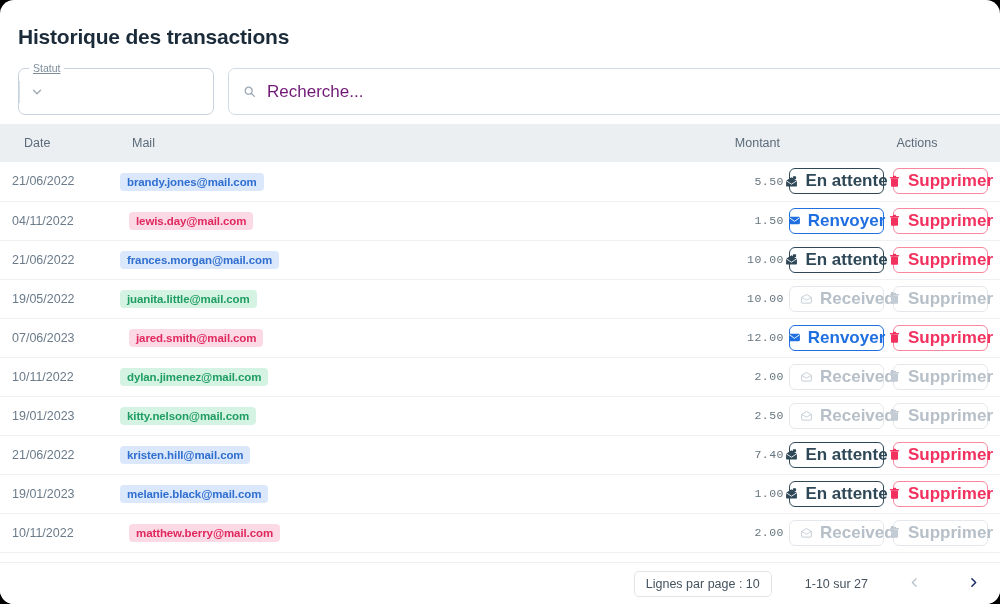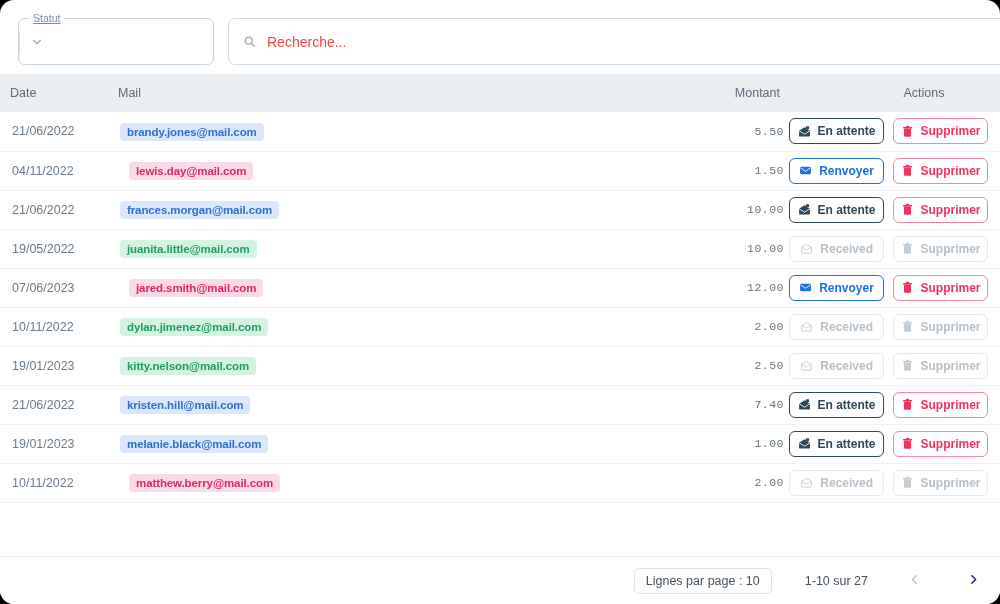--- a/index.html
+++ b/index.html
@@ -98,39 +98,39 @@
     background: #fff;
   }
   .search-icon-wrap {
     width: 34px;
     display: flex;
     align-items: center;
     justify-content: center;
     padding-left: 6px;
   }
   .search-placeholder {
-    font-size: 14px;
-    color: #ef4444;
+    font-size: 17px;
+    color: #701a75;
     padding-left: 4px;
   }
 
   
   .table {
     width: 100%;
     border-collapse: collapse;
     table-layout: fixed;
   }
   .table thead th {
     background: #eceff1;
     height: 38px;
     font-size: 12.5px;
     font-weight: 400;
     color: #5b6b7a;
     text-align: left;
-    padding: 0 10px;
+    padding: 0 24px;
     vertical-align: middle;
   }
   .col-date   { width: 108px; }
   .col-mail   { width: 580px; }
   .col-amount { width: 108px; }
   .col-actions{ width: 204px; }
 
   .table thead th.th-amount { text-align: right; padding-right: 16px; }
   .table thead th.th-actions { text-align: center; padding-left: 62px; }
 
@@ -182,21 +182,21 @@
 
   .btn {
     display: inline-flex;
     align-items: center;
     justify-content: center;
     gap: 7px;
     height: 26px;
     min-width: 95px;
     padding: 0 10px;
     border-radius: 6px;
-    font-size: 12px;
+    font-size: 17px;
     font-weight: 600;
     background: #fff;
     border: 1.4px solid transparent;
     cursor: pointer;
     white-space: nowrap;
     font-family: "Liberation Sans", sans-serif;
   }
   .btn-pending  { border-color: #2f4858; color: #2f4858; }
   .btn-resend   { border-color: #1f6fe0; color: #1f6fe0; }
   .btn-received { border-color: #e4e8ec; color: #b7c0c8; cursor: default; justify-content: space-between; }
@@ -204,21 +204,21 @@
   .btn-delete-disabled { border-color: #e4e8ec; color: #b7c0c8; cursor: default; }
 
   .btn svg { flex: 0 0 auto; display: block; }
 
   
   .footer {
     position: absolute;
     left: 0;
     right: 0;
     bottom: 0;
-    height: 48px;
+    height: 42px;
     border-top: 1px solid #eceff1;
     display: flex;
     align-items: center;
     justify-content: flex-end;
     padding-right: 14px;
     gap: 33px;
     background: #fff;
   }
   .rows-per-page {
     border: 1px solid #e0e4e8;
@@ -246,20 +246,21 @@
     border: none;
     cursor: pointer;
   }
   .pager-btn.disabled { cursor: default; }
 </style>
 </head>
 <body>
 
 <div class="page">
 
+  <h1 class="page-title">Historique des transactions</h1>
 
   <div class="filter-bar">
 
     <div class="select-field">
       <span class="select-legend">Statut</span>
       <span class="select-sep"></span>
       <span class="select-arrow">
         <svg width="14" height="14" viewBox="0 0 24 24" fill="none" stroke="#9aa9b6" stroke-width="2.2" stroke-linecap="round" stroke-linejoin="round">
             <polyline points="6 9 12 15 18 9"></polyline>
           </svg>

